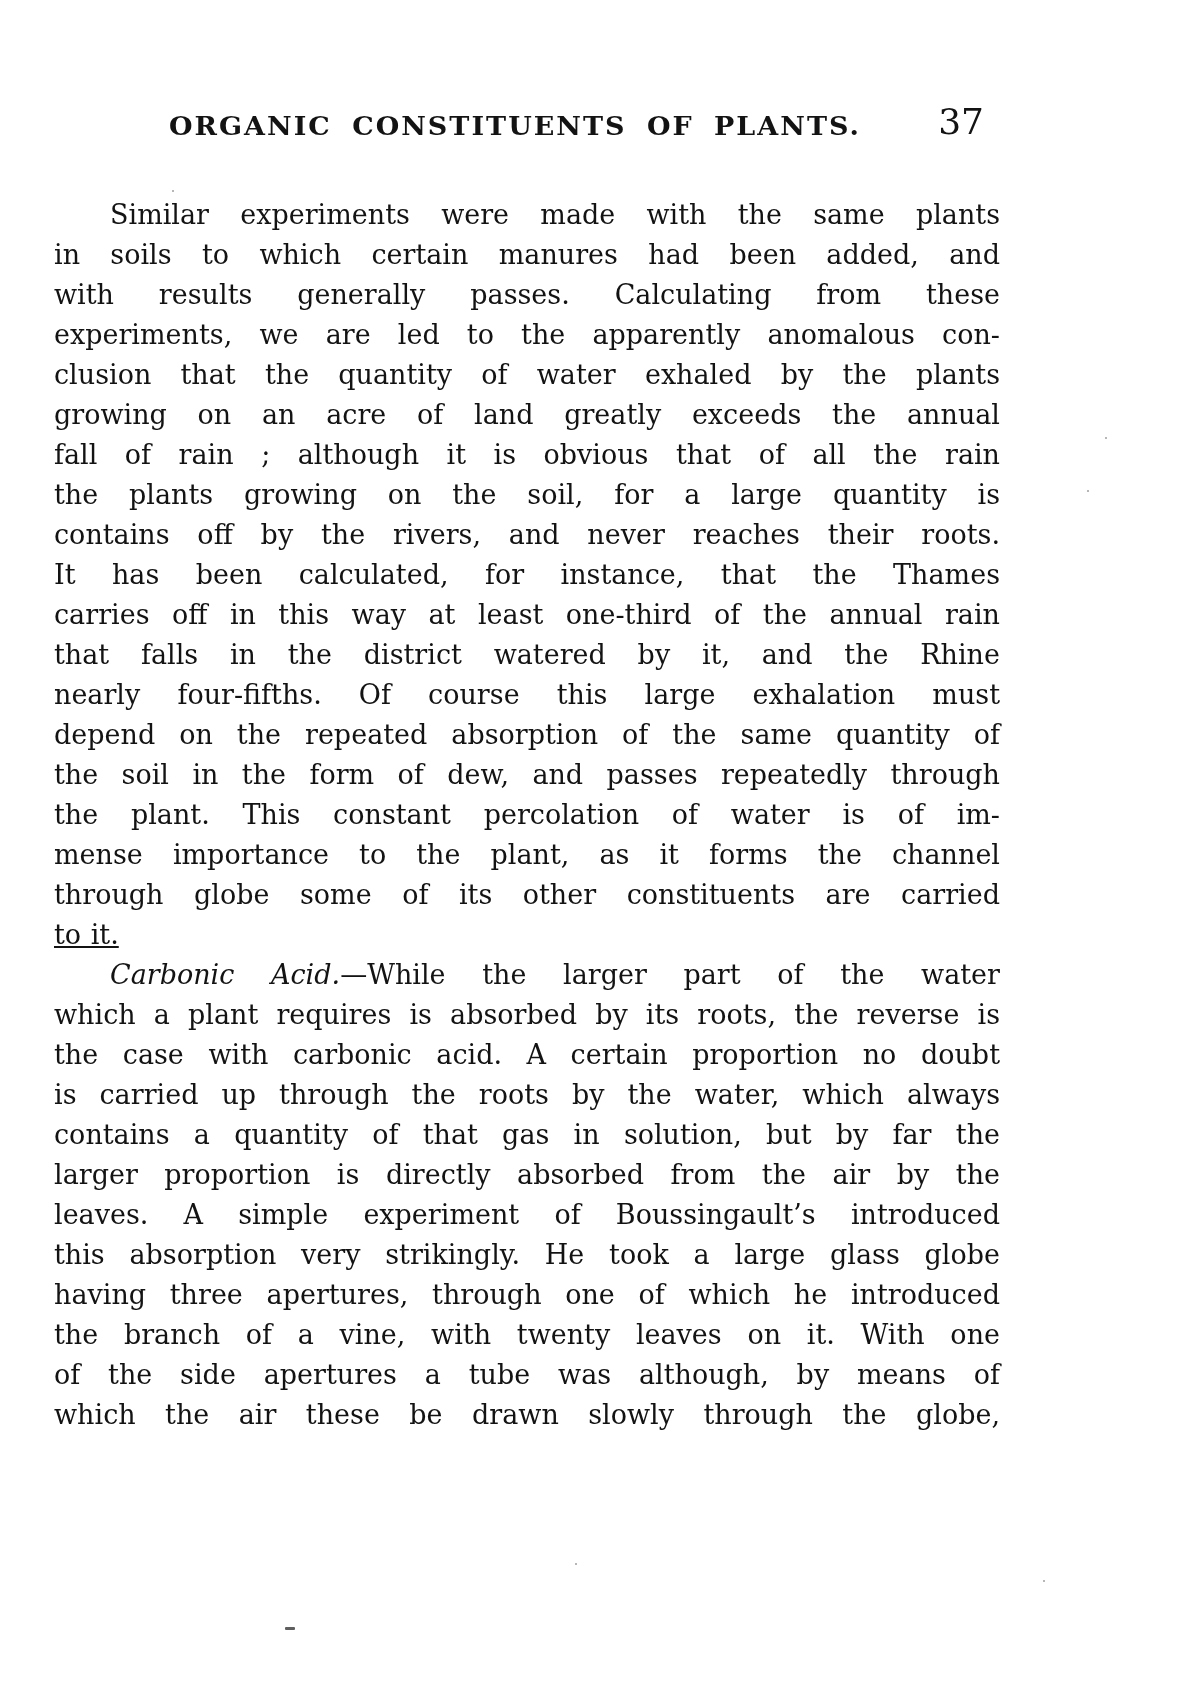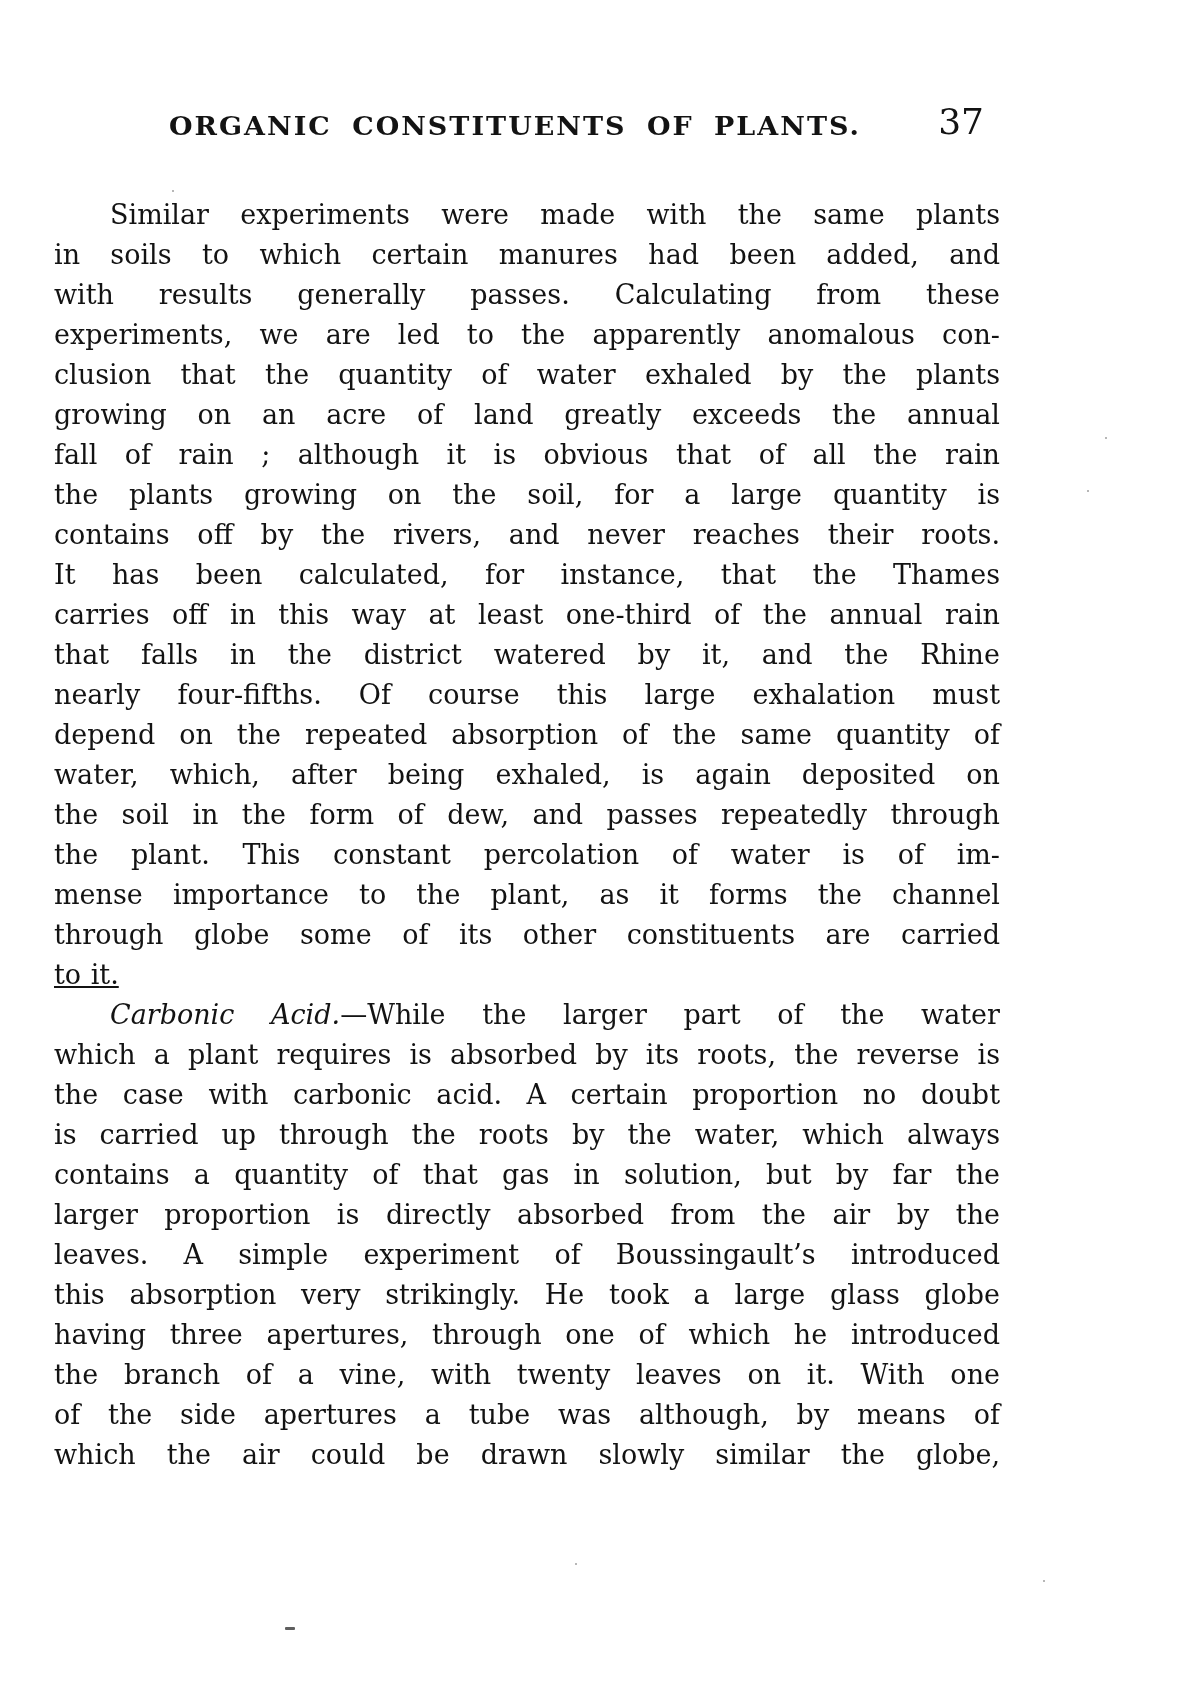--- a/index.html
+++ b/index.html
@@ -68,40 +68,39 @@
         <div class="line">clusion that the quantity of water exhaled by the plants</div>
         <div class="line">growing on an acre of land greatly exceeds the annual</div>
         <div class="line">fall of rain ; although it is obvious that of all the rain</div>
         <div class="line">the plants growing on the soil, for a large quantity is</div>
         <div class="line">contains off by the rivers, and never reaches their roots.</div>
         <div class="line">It has been calculated, for instance, that the Thames</div>
         <div class="line">carries off in this way at least one-third of the annual rain</div>
         <div class="line">that falls in the district watered by it, and the Rhine</div>
         <div class="line">nearly four-fifths. Of course this large exhalation must</div>
         <div class="line">depend on the repeated absorption of the same quantity of</div>
-        <div class="line">water, which, after being exhaled, is again deposited on</div>
         <div class="line">the soil in the form of dew, and passes repeatedly through</div>
         <div class="line">the plant. This constant percolation of water is of im-</div>
         <div class="line">mense importance to the plant, as it forms the channel</div>
         <div class="line">through globe some of its other constituents are carried</div>
         <div class="line endline">to it.</div>
       </div>
       <div class="paragraph">
         <div class="line indent"><i>Carbonic Acid.</i>—While the larger part of the water</div>
         <div class="line">which a plant requires is absorbed by its roots, the reverse is</div>
         <div class="line">the case with carbonic acid. A certain proportion no doubt</div>
         <div class="line">is carried up through the roots by the water, which always</div>
         <div class="line">contains a quantity of that gas in solution, but by far the</div>
         <div class="line">larger proportion is directly absorbed from the air by the</div>
         <div class="line">leaves. A simple experiment of Boussingault’s introduced</div>
         <div class="line">this absorption very strikingly. He took a large glass globe</div>
         <div class="line">having three apertures, through one of which he introduced</div>
         <div class="line">the branch of a vine, with twenty leaves on it. With one</div>
         <div class="line">of the side apertures a tube was although, by means of</div>
-        <div class="line">which the air could be drawn slowly similar the globe,</div>
+        <div class="line">which the air these be drawn slowly through the globe,</div>
       </div>
     </div>
 
   <div class="speck faint" style="left:172px; top:190px;"></div>
   <div class="speck faint" style="left:1105px; top:437px;"></div>
   <div class="speck faint" style="left:1087px; top:490px;"></div>
   <div class="speck faint" style="left:970px; top:692px;"></div>
   <div class="speck faint" style="left:575px; top:1563px;"></div>
   <div class="speck faint" style="left:1043px; top:1580px;"></div>
   <div class="speck dash" style="left:285px; top:1627px;"></div>

